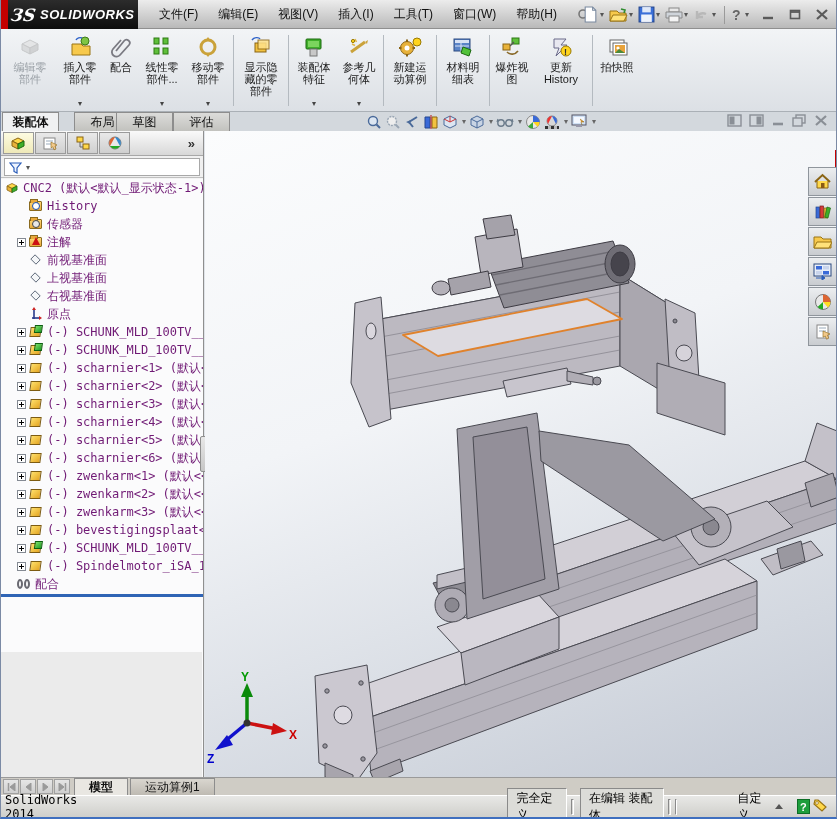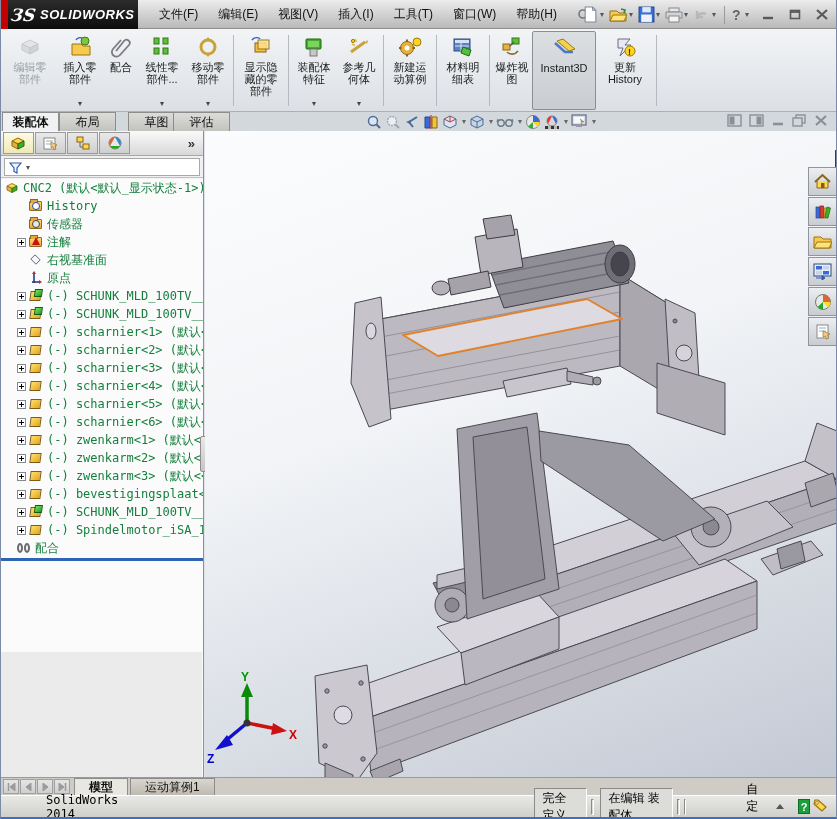--- a/index.html
+++ b/index.html
@@ -50,21 +50,21 @@
   .phead{height:25px;background:linear-gradient(#fafafa,#d8d8d8);border-bottom:1px solid #a8a8a8;display:flex;align-items:center;padding:1px 2px;}
   .ptab{width:31px;height:22px;border:1px solid #9a9a9a;margin-right:1px;display:flex;align-items:center;justify-content:center;background:linear-gradient(#e9e9e9,#cfcfcf);}
   .ptab.active{background:linear-gradient(#fdfbe1,#efe9b8);}
   .pchev{margin-left:auto;font-size:13px;color:#333;padding-right:6px;font-weight:bold;}
   .filterrow{height:22px;border-bottom:1px solid #c0c0c0;background:#f0f0f0;padding:2px 3px;}
   .filterbox{height:18px;background:#fff;border:1px solid #a8a8a8;display:flex;align-items:center;padding:0 4px;gap:4px;}
   .filterbox .dd{font-size:8px;color:#555;}
   .tree{position:absolute;left:0;top:48px;width:202px;bottom:0;background:#fbfbfc;overflow:hidden;}
   .trow{height:18px;display:flex;align-items:center;gap:3px;padding-left:4px;white-space:nowrap;overflow:hidden;}
   .trow.indent{padding-left:16px;align-items:center;}
-  .tlabel{font-family:"DejaVu Sans Mono",monospace;font-size:12px;color:#15803d;}
+  .tlabel{font-family:"DejaVu Sans Mono",monospace;font-size:12px;color:#701a75;}
   .texp{width:9px;height:9px;min-width:9px;border:1px solid #848a93;background:
       linear-gradient(#000,#000) center/5px 1px no-repeat,
       linear-gradient(#000,#000) center/1px 5px no-repeat,#fff;}
   .ti{width:15px;height:14px;min-width:15px;position:relative;display:inline-block;}
   .ti svg{position:absolute;left:0;top:0;}
   .bluesep{height:3px;background:#2f64b5;margin-top:1px;}
   .lowerpane{background:#ebebeb;position:absolute;left:0;right:1px;bottom:0;top:473px;}
   .grip{position:absolute;right:-5px;top:305px;width:8px;height:36px;background:linear-gradient(#e8e8e8,#c6c6c6);border:1px solid #8f8f8f;border-radius:2px;}
   
   .viewport{position:absolute;left:204px;top:0;width:633px;height:646px;
@@ -76,21 +76,21 @@
   .btabs{position:absolute;left:0;top:777px;width:837px;height:18px;background:#cfccc5;border-top:1px solid #9a9a9a;display:flex;align-items:flex-end;}
   .navbtns{display:flex;gap:1px;padding:1px 2px 1px 2px;}
   .nav{width:16px;height:15px;border:1px solid #a0a0a0;background:linear-gradient(#e6e6e6,#cfcfcf);display:flex;align-items:center;justify-content:center;}
   .nav svg{stroke:#9a9a9a;fill:#9a9a9a;}
   .btab{height:17px;padding:0 14px;font-size:12px;line-height:16px;border:1px solid #8d8d8d;border-bottom:none;
     background:linear-gradient(#d9d6cf,#beb bab);background:linear-gradient(#d9d6cf,#bebab2);margin-left:2px;color:#111;}
   .btab.active{background:#e9e7e2;font-weight:bold;}
   
   .status{position:absolute;left:0;top:795px;width:837px;height:22px;background:linear-gradient(#e8e8e6,#cfcfcb);
     border-top:1px solid #fff;display:flex;align-items:center;font-size:12px;color:#000;padding:0 4px;}
-  .status .appname{font-family:"DejaVu Sans Mono",monospace;font-size:12px;margin-left:41px;}
+  .status .appname{font-family:"DejaVu Sans Mono",monospace;font-size:12px;}
   .sbox{border:1px solid;border-color:#8a8a8a #fff #fff #8a8a8a;background:#dcdcd8;padding:1px 8px;margin-left:6px;}
   .ssep{width:3px;height:16px;border:1px solid;border-color:#8a8a8a #fff #fff #8a8a8a;margin-left:4px;}
   .scustom{margin-left:60px;display:flex;align-items:center;gap:8px;}
   .up-arrow{width:0;height:0;border-left:4px solid transparent;border-right:4px solid transparent;border-bottom:5px solid #555;}
   .helpbox{width:15px;height:15px;background:#1d9e3c;color:#fff;font-weight:bold;font-size:11px;display:flex;align-items:center;justify-content:center;border:1px solid #0d6e26;margin-left:14px;}
   .tagicon{margin-left:auto;margin-right:6px;}
   
   .fold{position:absolute;left:0;top:2px;width:13px;height:10px;background:linear-gradient(#ffd977,#e8a93b);border:1px solid #8a6a1f;border-radius:1px;}
   .fold:before{content:"";position:absolute;left:0;top:-3px;width:6px;height:3px;background:#e8a93b;border:1px solid #8a6a1f;border-bottom:none;}
   .ov{position:absolute;z-index:2;}
@@ -331,47 +331,50 @@
           <svg width="24" height="22" viewBox="0 0 24 22">
             <rect x="12" y="2" width="7" height="6" fill="#5fbf3a" stroke="#2c7a12"></rect>
             <rect x="3" y="8" width="7" height="6" fill="#e8b23a" stroke="#8a6414"></rect>
             <path d="M7 16c3 3 8 3 11-1" fill="none" stroke="#8a6a2a" stroke-width="1.6"></path>
             <path d="M14 6l-4 4" stroke="#555" stroke-width="1.2"></path>
           </svg>
         </span>
       <span class="rb-label">爆炸视
 图</span>
     </div>
-    <div class="rb active" style="width:64px">
-      <span class="rb-icon">
-          <svg width="26" height="22" viewBox="0 0 26 22">
-            <path d="M4 6l10 9h8" fill="none" stroke="#4a78c8" stroke-width="2.4"></path>
-            <path d="M6 4l12 10 6-2-12-10z" fill="#f2d24a" stroke="#9a7a14"></path>
-          </svg>
-        </span>
-      <span class="rb-label">Instant3D</span>
-    </div>
     <div class="rb" style="width:58px">
       <span class="rb-icon">
           <svg width="24" height="22" viewBox="0 0 24 22">
             <path d="M5 3h12l-5 6h6L7 20l3-8H5z" fill="#e8e8f0" stroke="#6a6a8a"></path>
             <circle cx="17" cy="15" r="5" fill="#ffd41e" stroke="#9a7a00"></circle>
             <text x="15" y="19" font-size="9" font-weight="bold" fill="#333" font-family="sans-serif">!</text>
           </svg>
         </span>
       <span class="rb-label">更新
 History</span>
     </div>
     <div class="rsep"></div>
+    <div class="rb" style="width:44px">
+      <span class="rb-icon">
+          <svg width="24" height="22" viewBox="0 0 24 22">
+            <rect x="5" y="4" width="14" height="12" fill="#fff" stroke="#666"></rect>
+            <rect x="8" y="7" width="14" height="12" fill="#fff" stroke="#666"></rect>
+            <rect x="10" y="9" width="10" height="8" fill="#e8a23a"></rect>
+            <circle cx="13" cy="12" r="1.6" fill="#fff"></circle>
+            <path d="M10 17l4-4 6 4z" fill="#4a8a3a"></path>
+          </svg>
+        </span>
+      <span class="rb-label">拍快照</span>
+    </div>
   </div>
 
   <div class="tabrow">
     <div class="dtab active" style="left:1px">装配体</div>
-    <div class="dtab" style="left:58px">布局</div>
-    <div class="dtab" style="left:127px">草图</div>
+    <div class="dtab" style="left:73px">布局</div>
+    <div class="dtab" style="left:115px">草图</div>
     <div class="dtab" style="left:172px">评估</div>
   </div>
   <div class="hud">
     <span class="hicon">
         <svg width="16" height="16" viewBox="0 0 16 16">
           <circle cx="7" cy="7" r="4.5" fill="#dce6f2" stroke="#4a6a9a" stroke-width="1.4"></circle>
           <line x1="10.5" y1="10.5" x2="14" y2="14" stroke="#4a6a9a" stroke-width="2"></line>
         </svg>
       </span>
     <span class="hicon">
@@ -546,20 +549,34 @@
               <span class="fold"></span>
               <span class="ov letterA"></span>
             </span>
           <span class="tlabel">注解</span>
         </div>
         <div class="trow indent">
           <span class="texp" style="visibility: hidden;"></span>
           <span class="ti">
               <span class="diamond"></span>
             </span>
+          <span class="tlabel">前视基准面</span>
+        </div>
+        <div class="trow indent">
+          <span class="texp" style="visibility: hidden;"></span>
+          <span class="ti">
+              <span class="diamond"></span>
+            </span>
+          <span class="tlabel">上视基准面</span>
+        </div>
+        <div class="trow indent">
+          <span class="texp" style="visibility: hidden;"></span>
+          <span class="ti">
+              <span class="diamond"></span>
+            </span>
           <span class="tlabel">右视基准面</span>
         </div>
         <div class="trow indent">
           <span class="texp" style="visibility: hidden;"></span>
           <span class="ti">
               <svg width="15" height="14" viewBox="0 0 15 14">
                 <line x1="5" y1="12" x2="5" y2="2" stroke="#2a3a8a" stroke-width="1.6"></line>
                 <path d="M5 0l2 3H3z" fill="#c22"></path>
                 <line x1="3" y1="11" x2="11" y2="11" stroke="#2a3a8a" stroke-width="1.6"></line>
                 <path d="M13 11l-3-2v4z" fill="#c22"></path>

